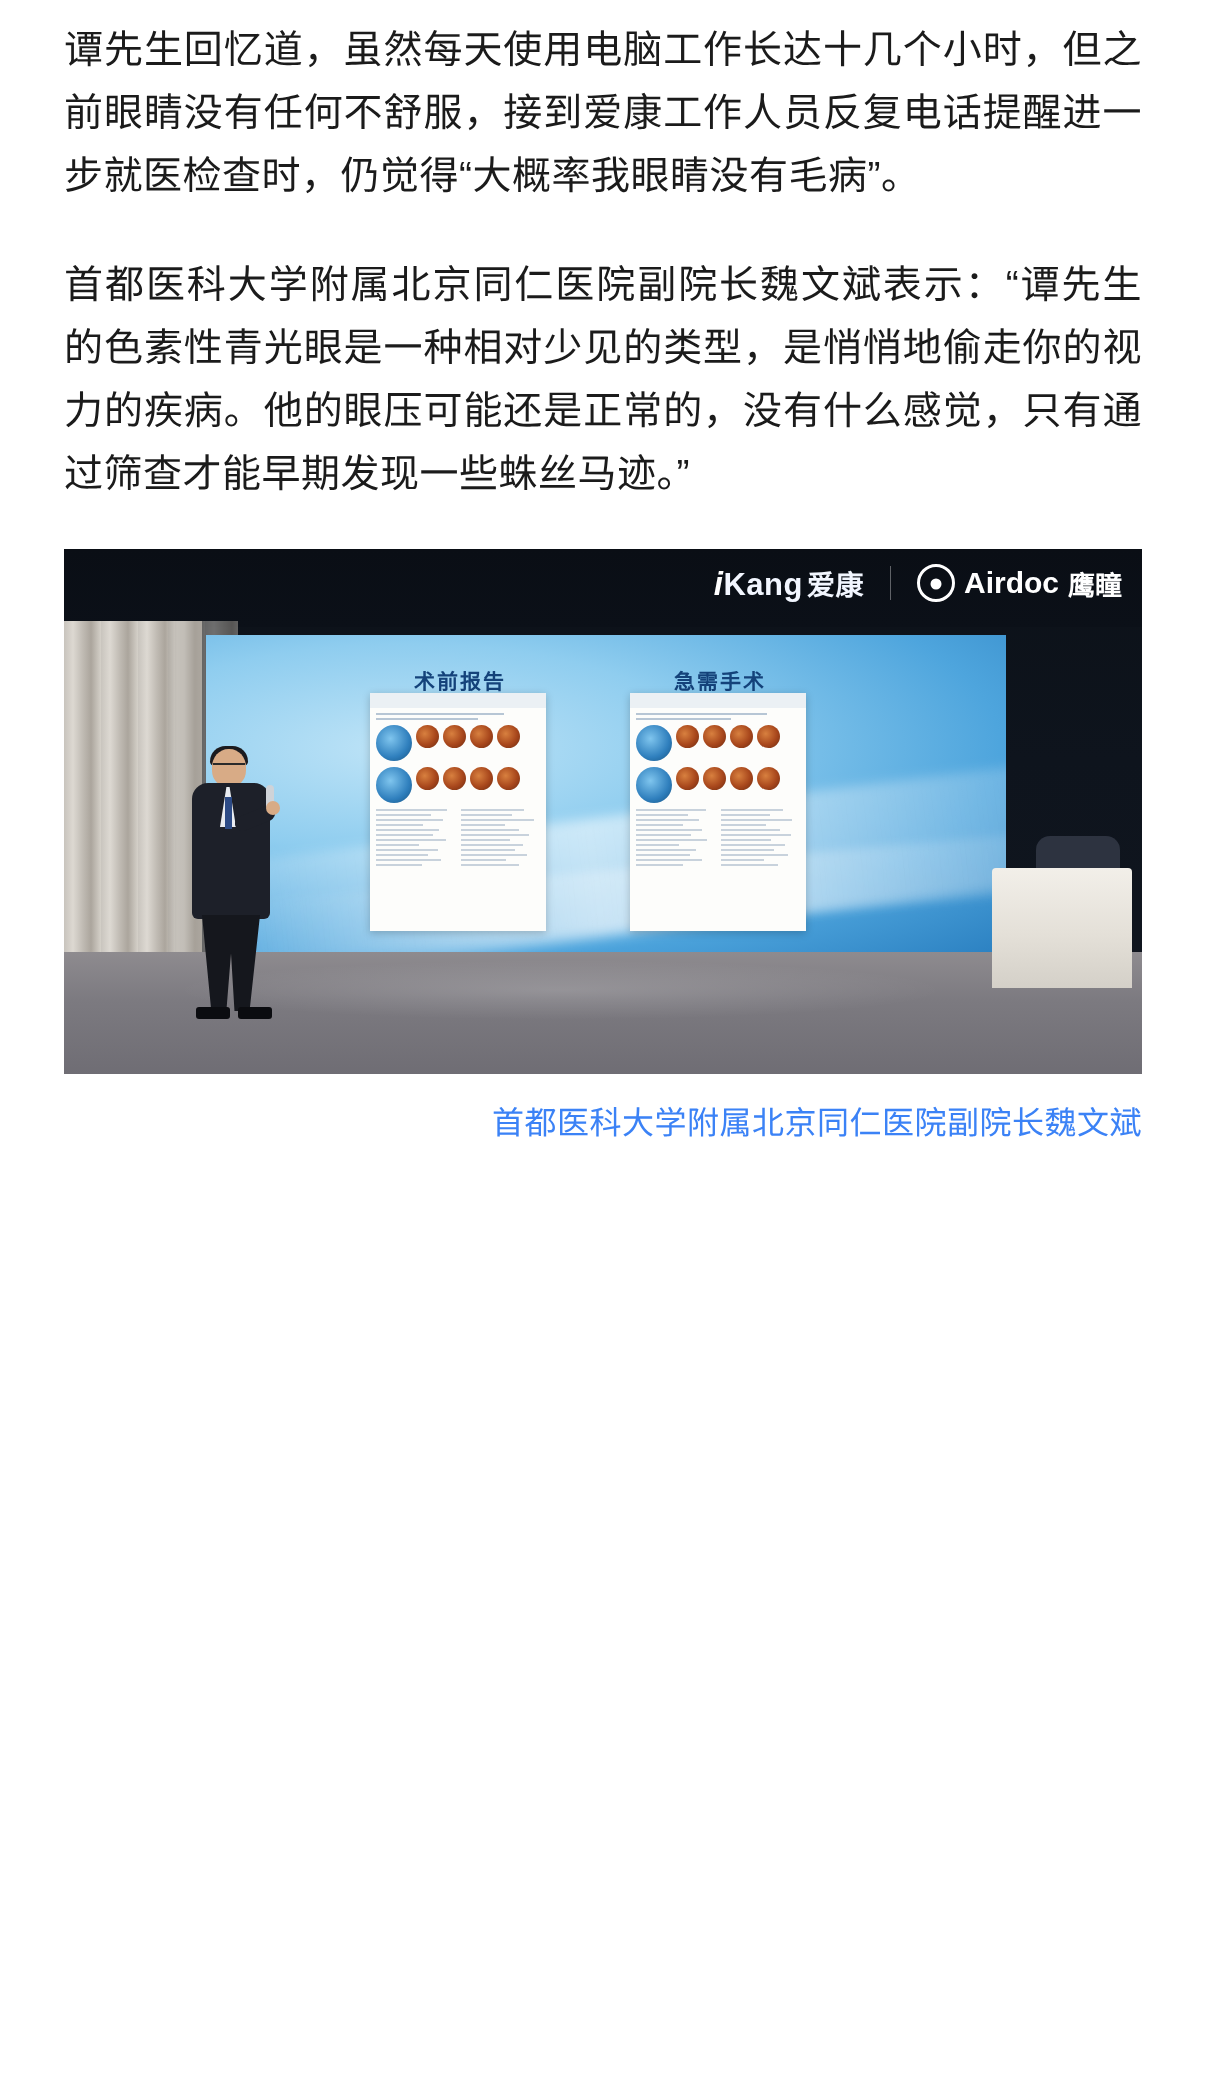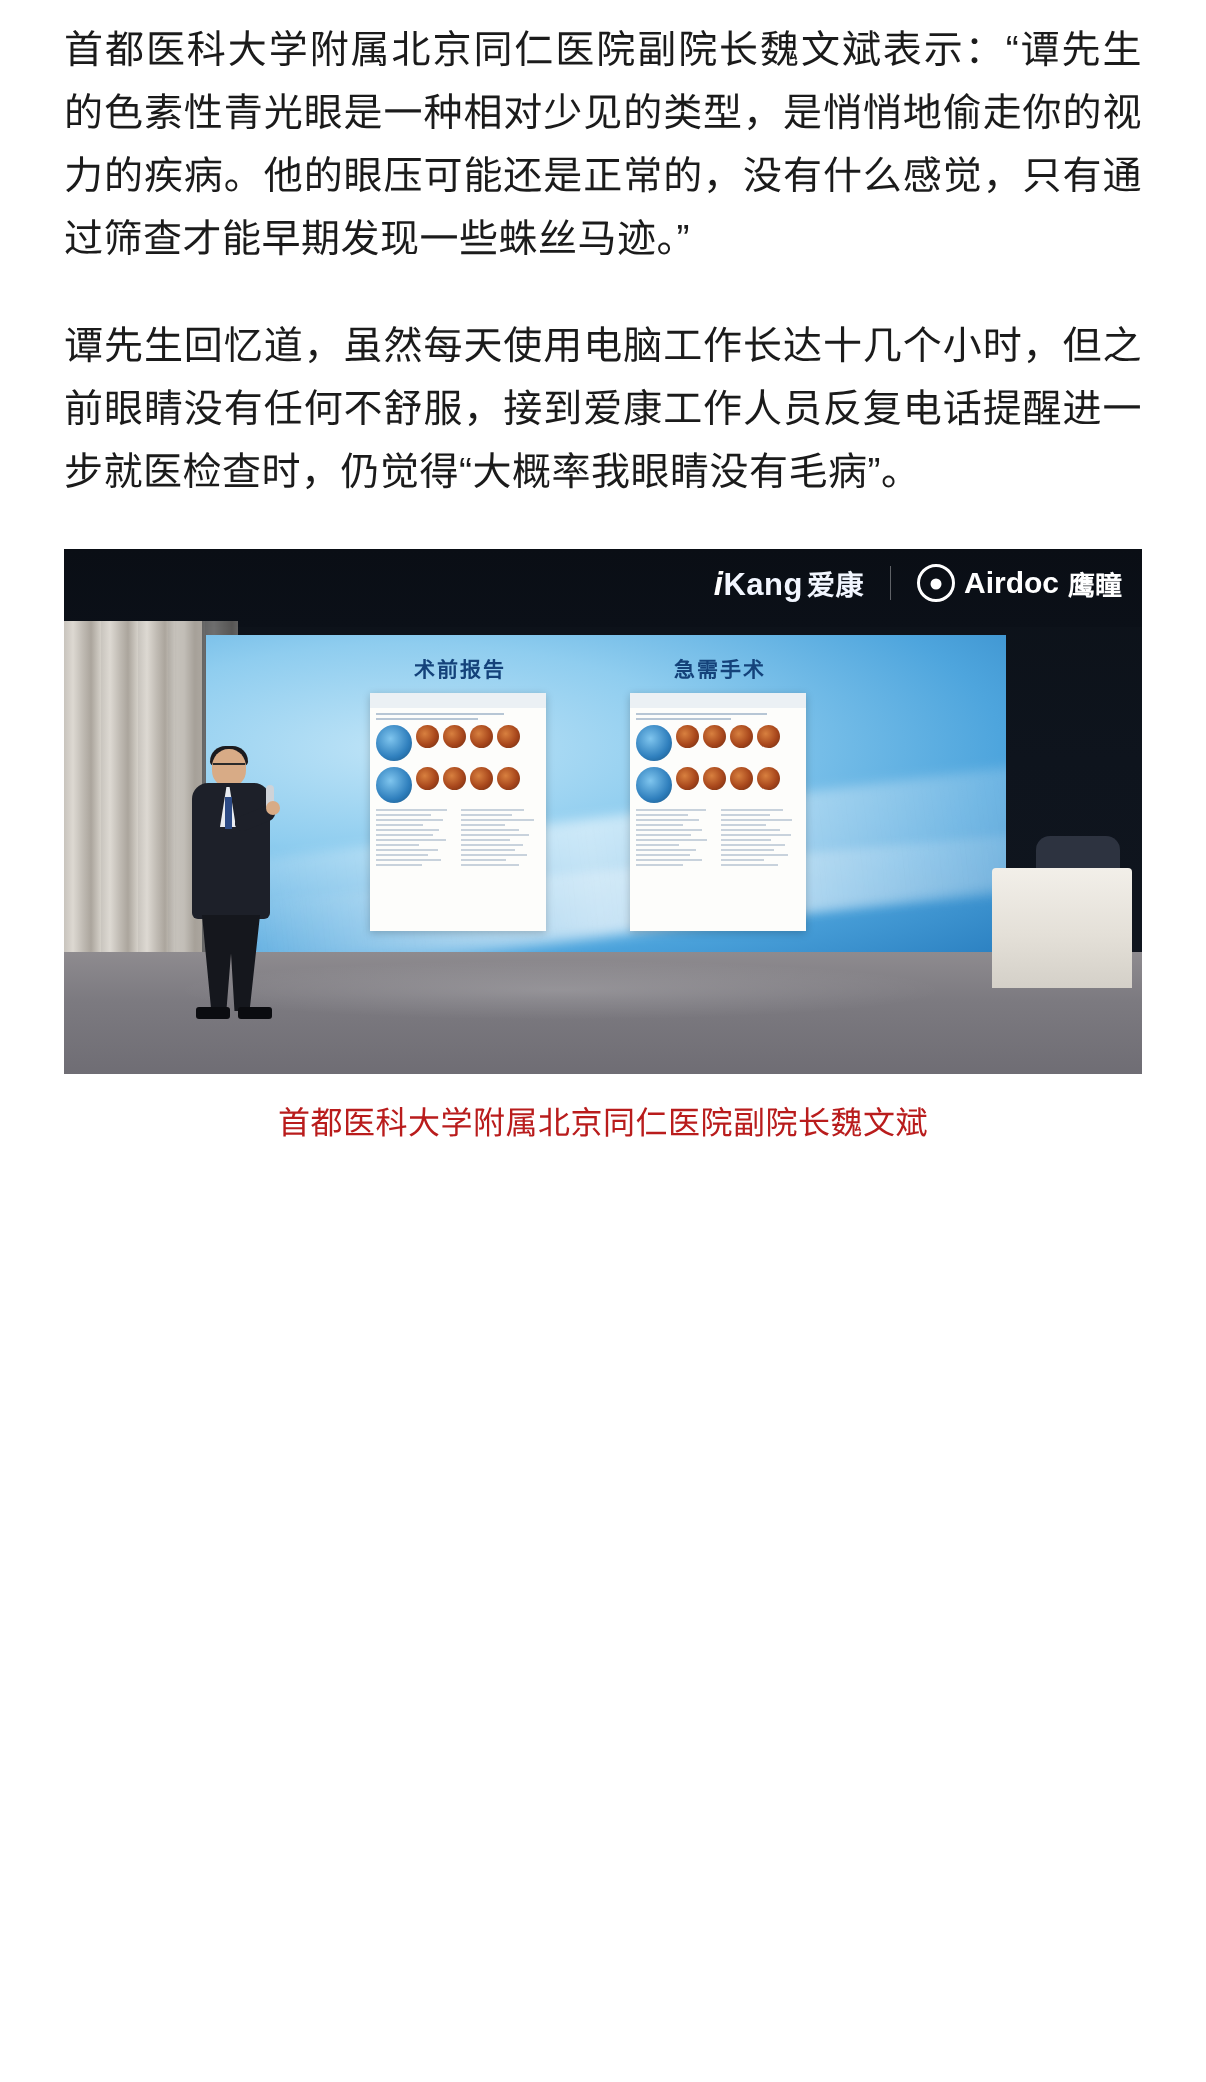--- a/index.html
+++ b/index.html
@@ -156,21 +156,21 @@
     left: -10%;
     top: 72%;
     width: 130%;
     height: 60px;
     background: linear-gradient(90deg, rgba(255,255,255,0) 10%, rgba(255,255,255,0.35) 55%, rgba(255,255,255,0) 100%);
     transform: rotate(-5deg);
     filter: blur(5px);
   }
   .screen-title {
     position: absolute;
-    top: 18px;
+    top: 30px;
     font-size: 21px;
     font-weight: 700;
     color: #14427a;
     letter-spacing: 2px;
     white-space: nowrap;
   }
   .screen-title.left { left: 208px; }
   .screen-title.right { left: 468px; }
   .report {
     position: absolute;
@@ -345,37 +345,37 @@
     position: absolute;
     left: 0; top: 72px; bottom: 118px;
     width: 12px;
     background: #0a0d13;
   }
   
   .caption {
     margin: 22px 0 0 0;
     font-size: 32px;
     line-height: 54px;
-    color: #b91c1c;
-    text-align: center;
+    color: #3b82f6;
+    text-align: right;
     letter-spacing: 0.5px;
   }
   .caption .line { display: block; }
   .after-figure {
     margin-top: 72px;
   }
 </style>
 </head>
 <body>
 
 <div class="article">
 
+  <p class="para">谭先生回忆道，虽然每天使用电脑工作长达十几个小时，但之前眼睛没有任何不舒服，接到爱康工作人员反复电话提醒进一步就医检查时，仍觉得“大概率我眼睛没有毛病”。</p>
+
   <p class="para tight">首都医科大学附属北京同仁医院副院长魏文斌表示：“谭先生的色素性青光眼是一种相对少见的类型，是悄悄地偷走你的视力的疾病。他的眼压可能还是正常的，没有什么感觉，只有通过筛查才能早期发现一些蛛丝马迹。”</p>
-
-  <p class="para">谭先生回忆道，虽然每天使用电脑工作长达十几个小时，但之前眼睛没有任何不舒服，接到爱康工作人员反复电话提醒进一步就医检查时，仍觉得“大概率我眼睛没有毛病”。</p>
 
   <figure class="figure">
 
     <div class="photo">
       <div class="wall"></div>
 
       <div class="topbar"></div>
 
       <div class="brandwrap">
         <div class="brand1">

